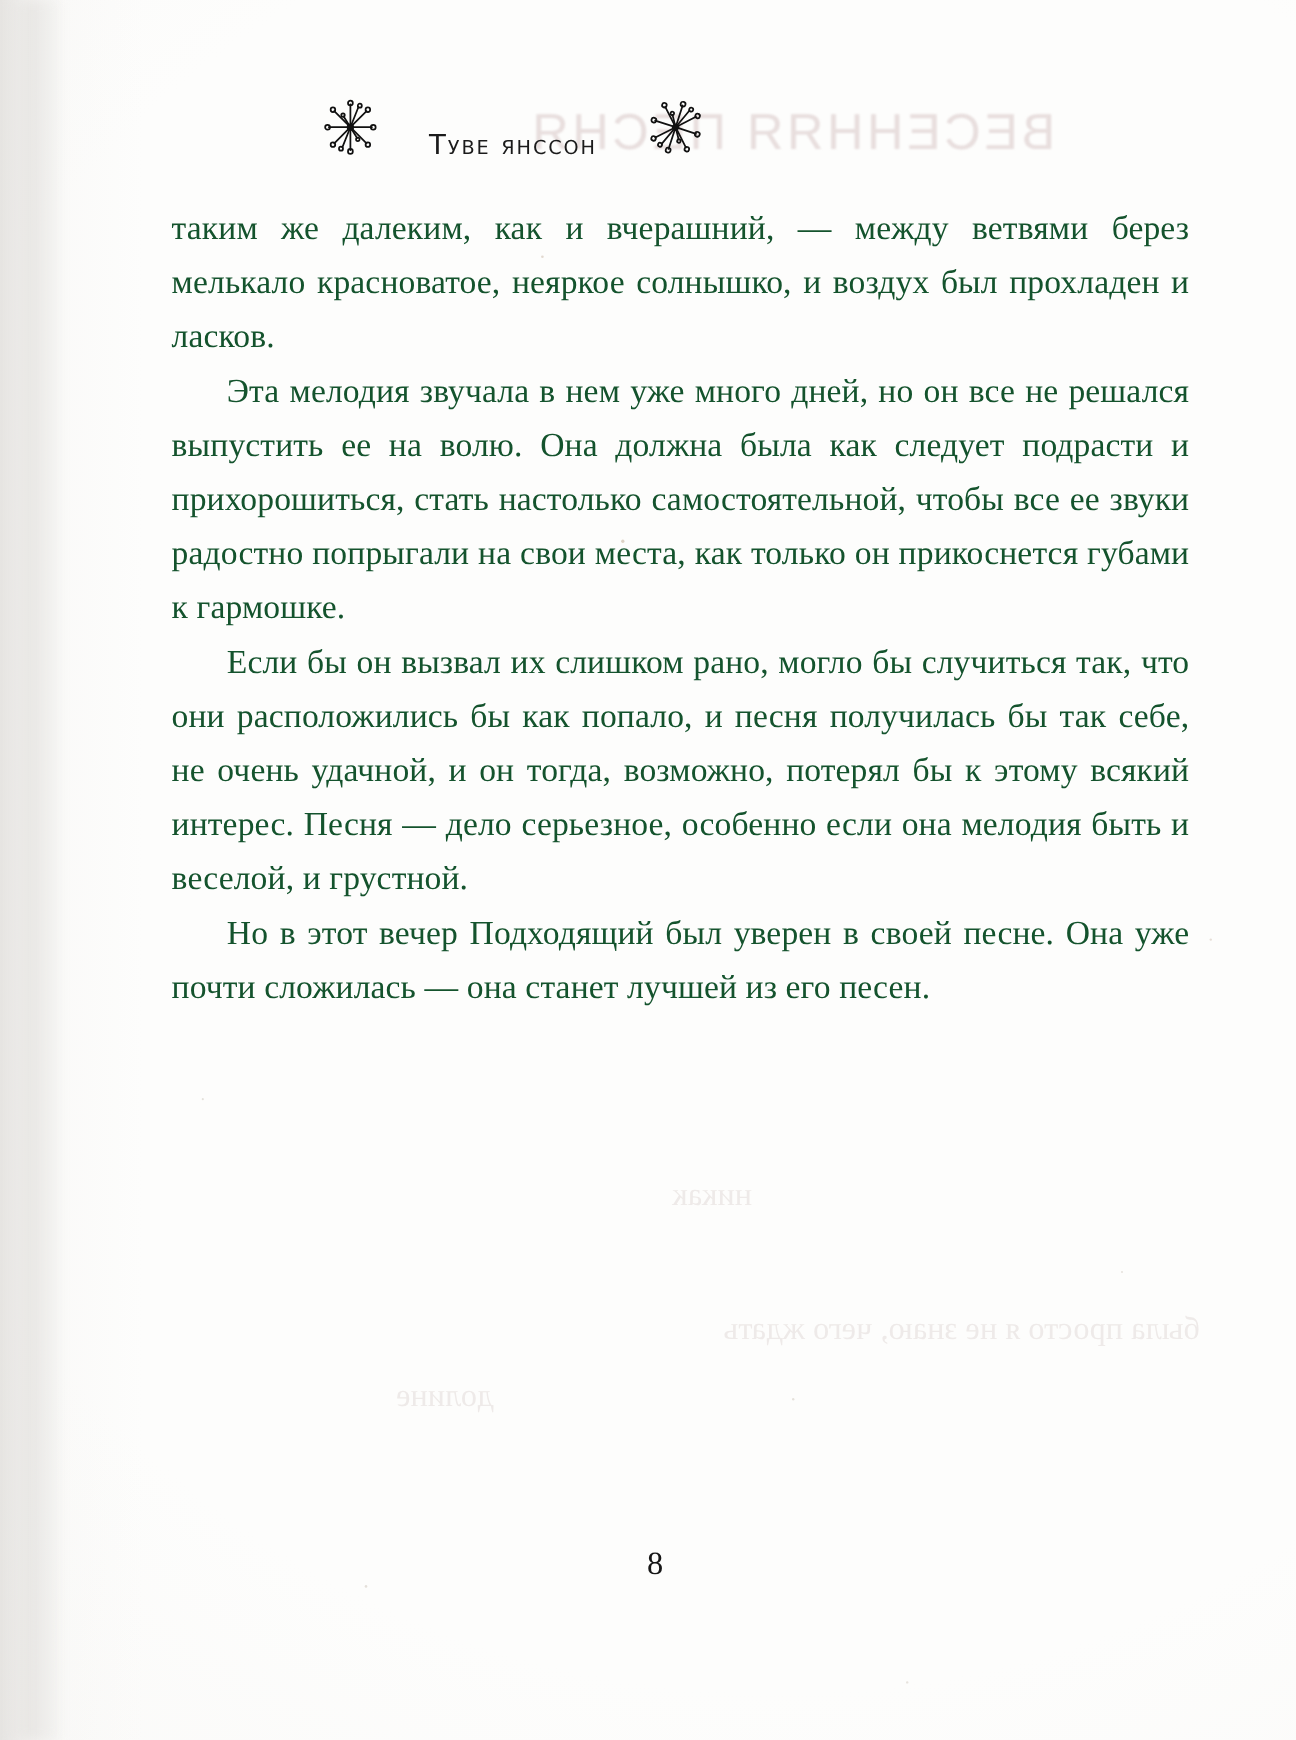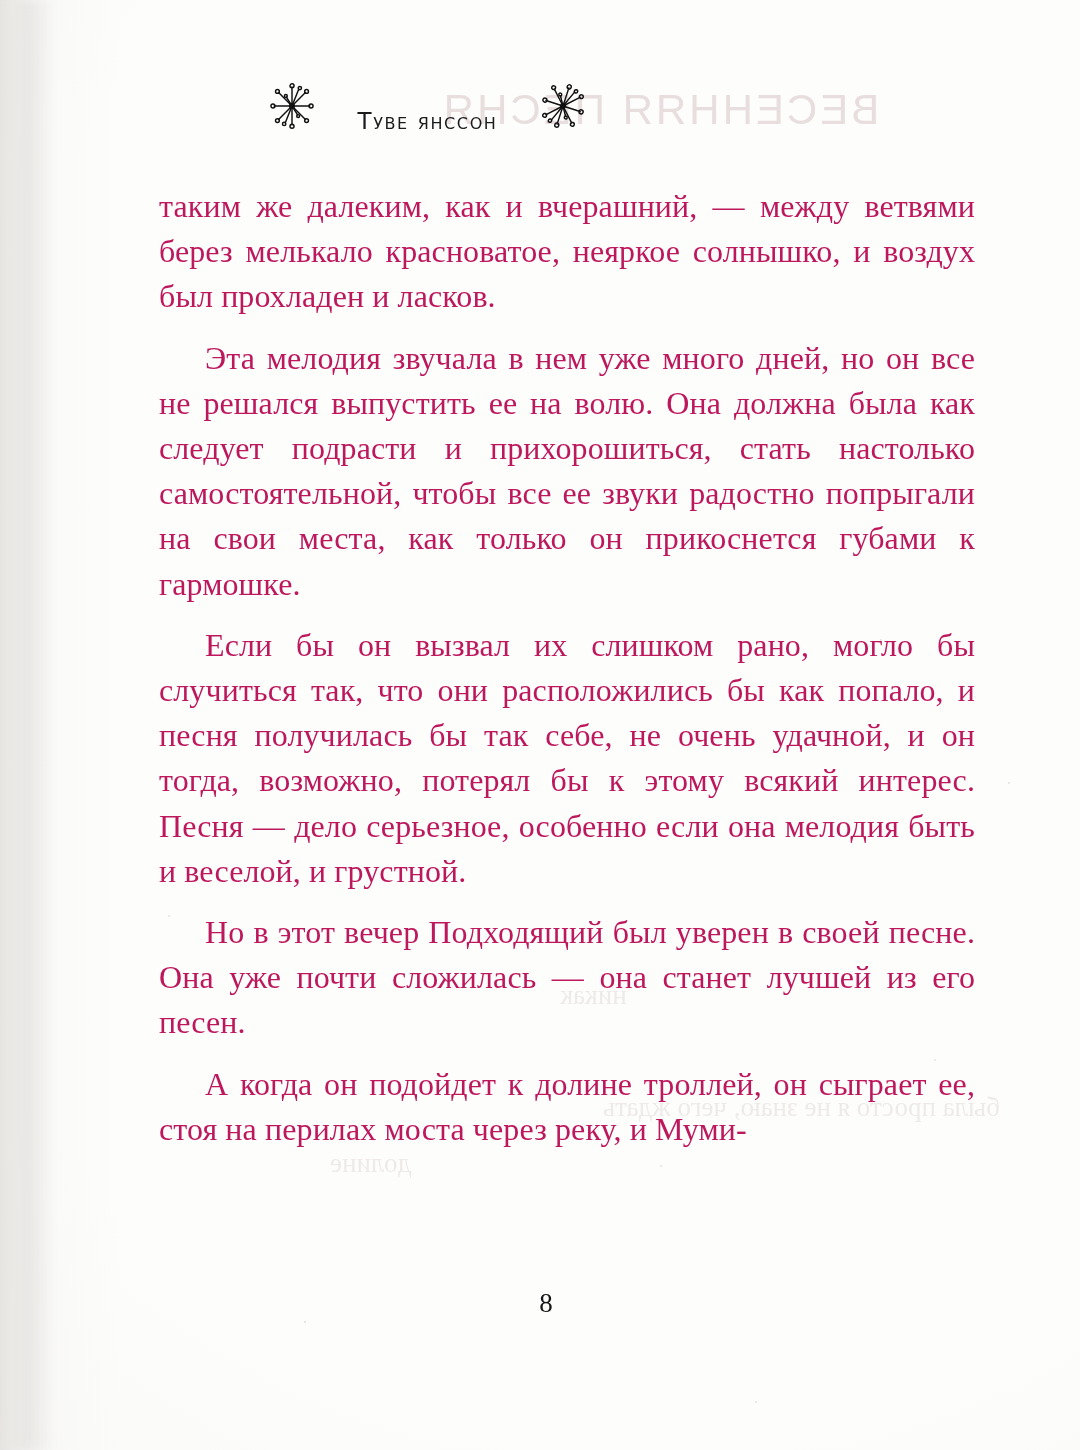--- a/index.html
+++ b/index.html
@@ -127,25 +127,25 @@
   .ornament svg { display: block; }
 
   
   .textblock {
     position: absolute;
     left: 143px;
     top: 168px;
     width: 848px;
   }
   .para {
-    margin: 16px;
-    font-family: "Liberation Serif", "DejaVu Serif", serif;
-    font-size: 32px;
+    margin: 0;
+    font-family: "Liberation Serif", "DejaVu Serif", serif;
+    font-size: 28px;
     line-height: 45.2px;
-    color: #be185d;
+    color: #14532d;
     text-align: justify;
     text-justify: inter-word;
     text-indent: 46px;
     hyphens: manual;
     -webkit-hyphens: manual;
     letter-spacing: 0.1px;
   }
   .para.first { text-indent: 0; }
   .para:last-child { text-align: justify; }
 
@@ -260,20 +260,19 @@
       </svg>
     </span>
 
   </div>
 
   <div class="textblock">
     <p class="para first">таким же далеким, как и вчерашний, — между вет­вями берез мелькало красноватое, неяркое солныш­ко, и воздух был прохладен и ласков.</p>
     <p class="para">Эта мелодия звучала в нем уже много дней, но он все не решался выпустить ее на волю. Она должна была как следует подрасти и прихорошиться, стать настолько самостоятельной, чтобы все ее звуки ра­достно попрыгали на свои места, как только он при­коснется губами к гармошке.</p>
     <p class="para">Если бы он вызвал их слишком рано, могло бы случиться так, что они расположились бы как попа­ло, и песня получилась бы так себе, не очень удач­ной, и он тогда, возможно, потерял бы к этому вся­кий интерес. Песня — дело серьезное, особенно ес­ли она мелодия быть и веселой, и грустной.</p>
     <p class="para">Но в этот вечер Подходящий был уверен в своей песне. Она уже почти сложилась — она станет луч­шей из его песен.</p>
-    <p class="para">А когда он подойдет к долине троллей, он сыгра­ет ее, стоя на перилах моста через реку, и Муми-</p>
   </div>
 
   <div class="folio">
     <span>8</span>
   </div>
 
 </div>
 
 </body></html>

